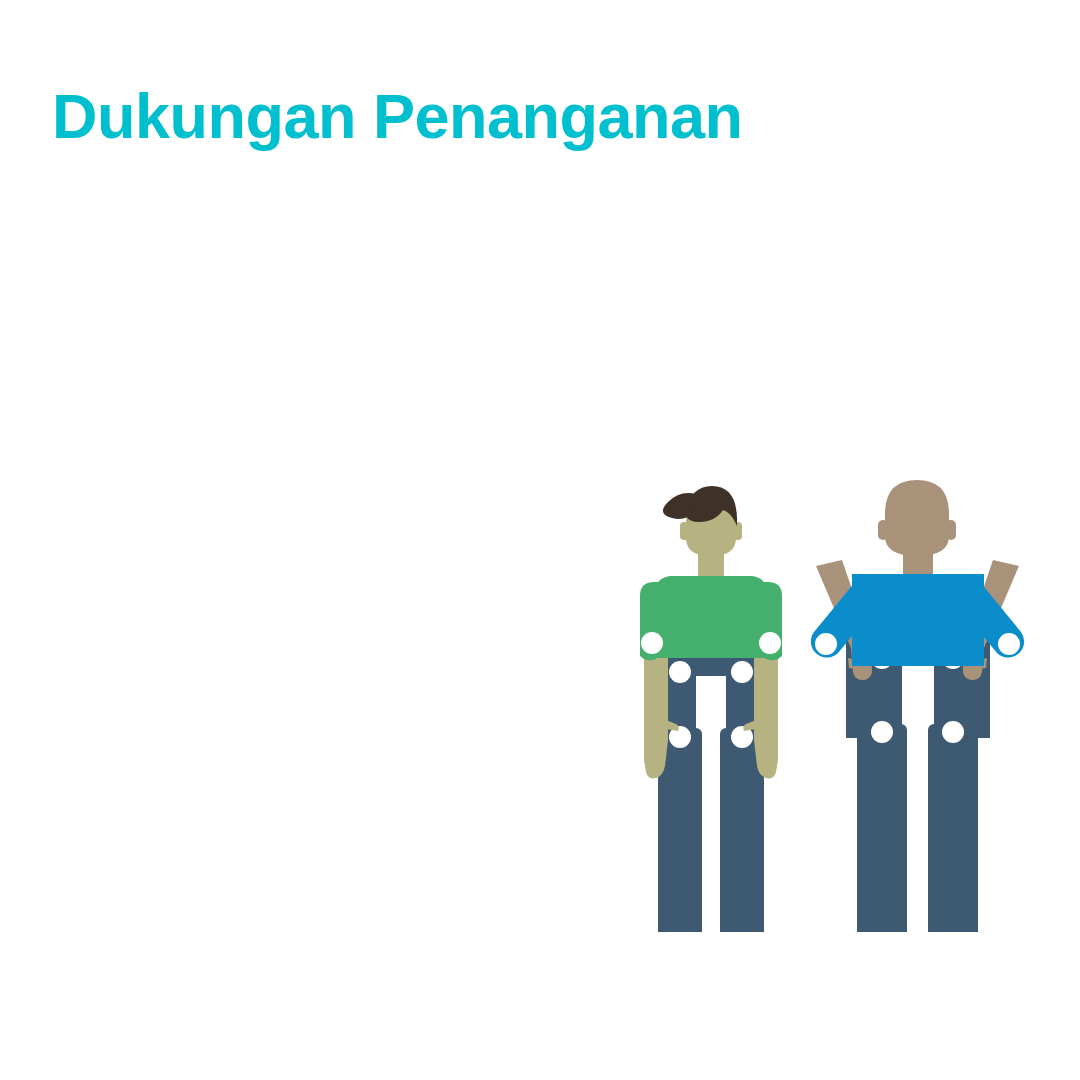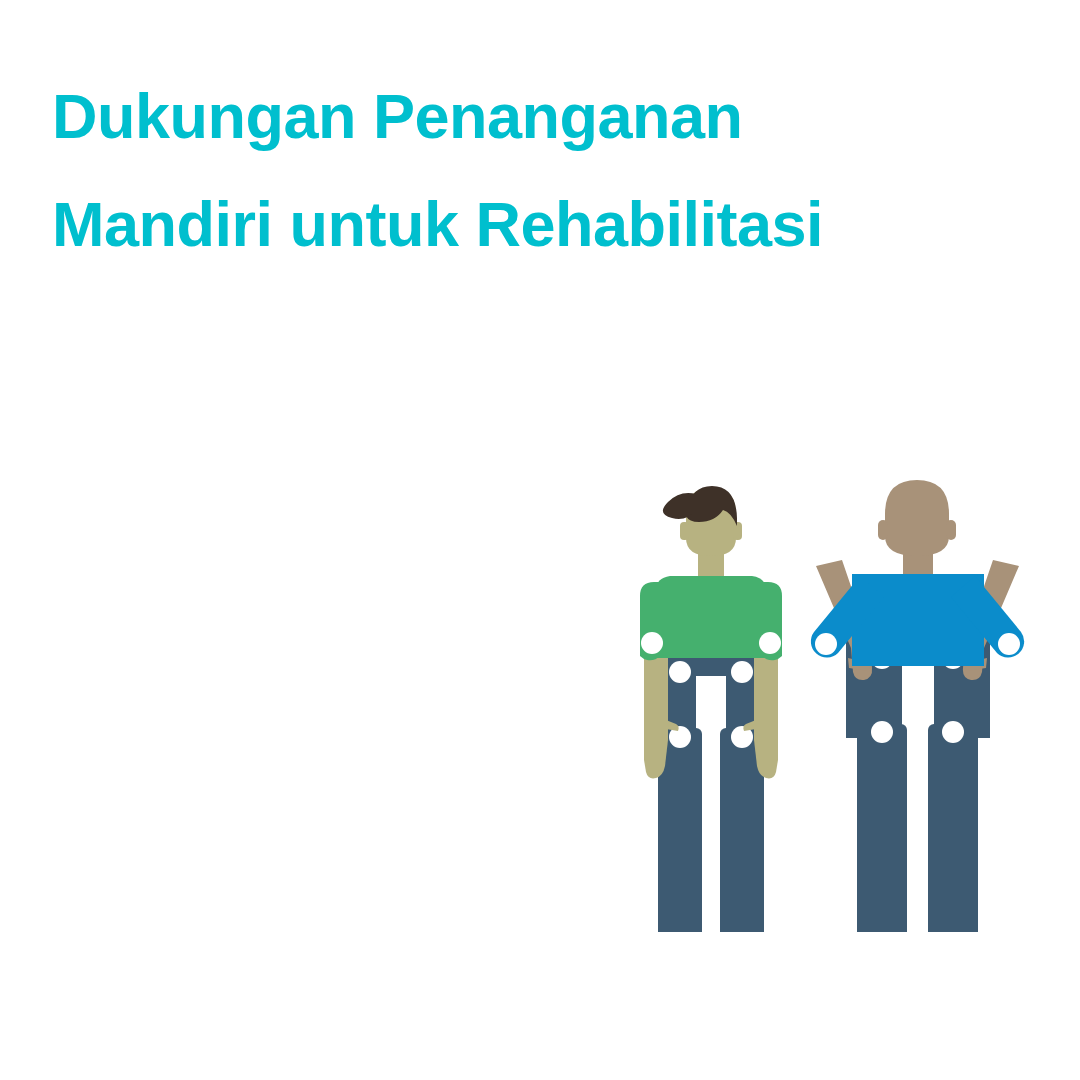--- a/index.html
+++ b/index.html
@@ -67,21 +67,20 @@
   #figure-female-wrap { left: 620px; top: 470px; }
   #figure-male-wrap   { left: 800px; top: 470px; }
 </style>
 </head>
 <body>
 
 <div id="cover" style="background: rgb(255, 255, 255);">
 
   <div id="title-block">
     <span class="title-line accent" style="color: rgb(0, 191, 206);">Dukungan Penanganan</span>
-    <span class="title-line accent" style="color: rgb(0, 191, 206);">Mandiri untuk Rehabilitasi</span>
   </div>
 
   <div id="illustration">
 
     <svg class="figure-svg" id="figure-female-wrap" width="200" height="510" viewBox="0 0 200 510">
 
       <g>
 
         <path d="M38 470 h44 a22 14 0 0 1 -1 14 h-54 a14 14 0 0 1 11 -14 z" fill="#B7B281"></path>
         <path d="M100 470 h44 a14 14 0 0 1 11 14 h-54 a22 14 0 0 1 -1 -14 z" fill="#B7B281"></path>

